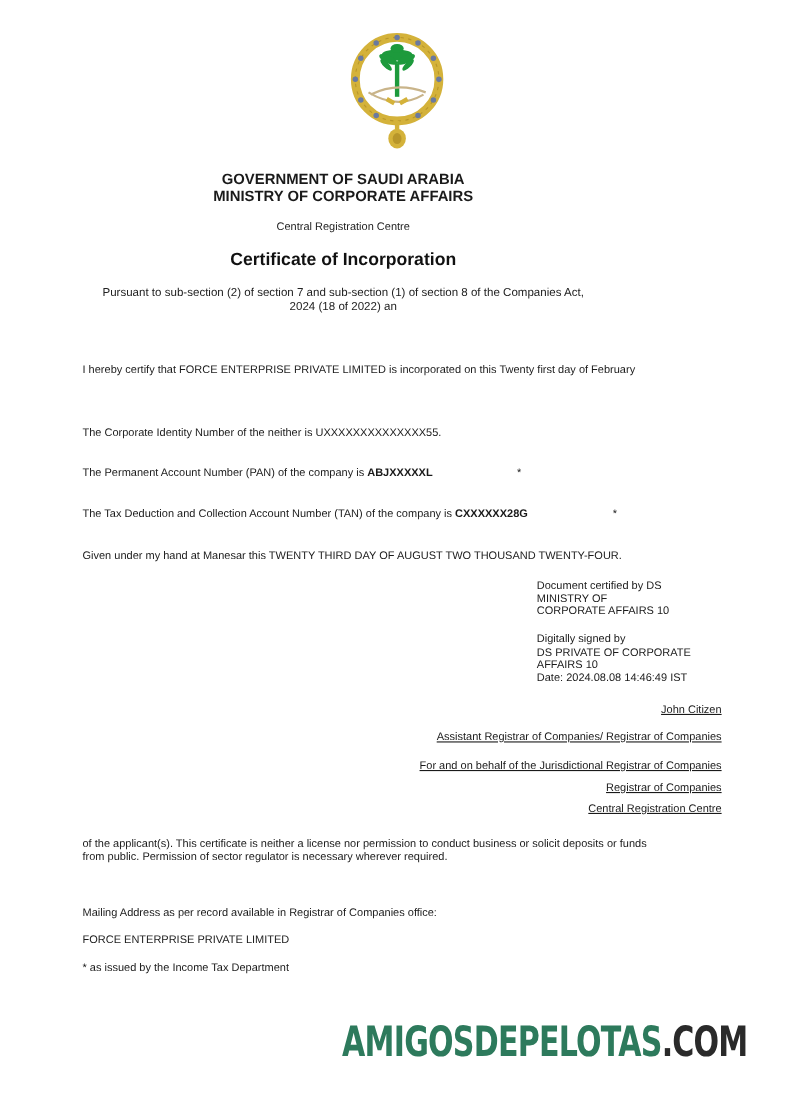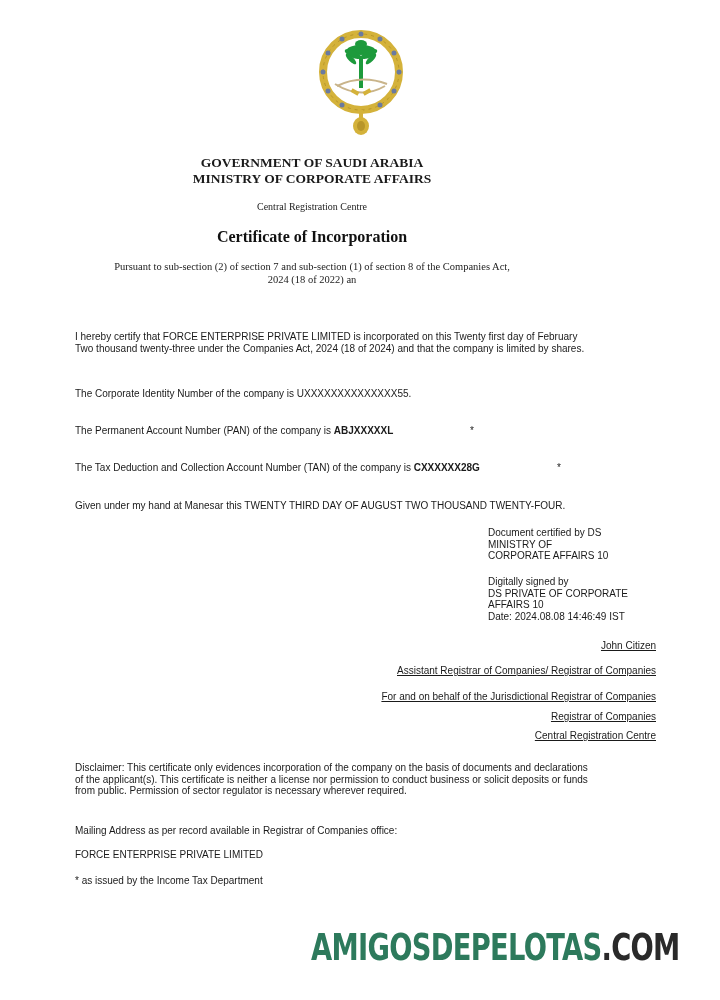--- a/index.html
+++ b/index.html
@@ -2,21 +2,21 @@
 <html><head>
 <meta charset="utf-8">
 <style>
   html, body { margin: 0; padding: 0; }
   body {
     width: 720px; height: 1000px; background: #ffffff; position: relative; overflow: hidden;
     font-family: "Liberation Sans", "DejaVu Sans", sans-serif; color: #111;
   }
   .abs { position: absolute; }
   .emblem { left: 313px; top: 28px; width: 96px; height: 112px; }
-  .hdr { left: 0; width: 624px; text-align: center; font-family: Liberation Serif, serif; }
+  .hdr { left: 0; width: 624px; text-align: center; }
   .gov { top: 155px; font-size: 13.5px; font-weight: bold; line-height: 16px; color: #1a1a1a; }
   .crc { top: 201px; font-size: 10px; color: #222; }
   .title { top: 228px; font-size: 16px; font-weight: bold; color: #111; }
   .pursuant { top: 260px; font-size: 10.5px; line-height: 13px; color: #222; }
   .para { left: 75px; width: 580px; font-size: 10px; line-height: 11.5px; color: #1a1a1a; }
   .b { font-weight: bold; }
   .star { position: absolute; font-size: 10px; }
   .sig { left: 488px; font-size: 10px; line-height: 11.5px; color: #1a1a1a; }
   .right { right: 64px; text-align: right; font-size: 10px; color: #1a1a1a; white-space: nowrap; text-decoration: underline; }
   .watermark { left: 311px; top: 925px; font-family: "DejaVu Sans", sans-serif; font-weight: bold;
@@ -73,24 +73,23 @@
 </div>
 <div class="abs hdr crc">Central Registration Centre</div>
 <div class="abs hdr title">Certificate of Incorporation</div>
 <div class="abs hdr pursuant">
   <div>Pursuant to sub-section (2) of section 7 and sub-section (1) of section 8 of the Companies Act,</div>
   <div>2024 (18 of 2022) an</div>
 </div>
 
 <div class="abs para" style="top:331px">
   <div>I hereby certify that FORCE ENTERPRISE PRIVATE LIMITED is incorporated on this Twenty first day of February</div>
-  <div>Two thousand twenty-three under the Companies Act, 2024 (18 of 2024) and that the company is limited by shares.</div>
 </div>
 <div class="abs para" style="top:388px">
-  <span>The Corporate Identity Number of the company is </span><span>UXXXXXXXXXXXXXX55.</span>
+  <span>The Corporate Identity Number of the neither is </span><span>UXXXXXXXXXXXXXX55.</span>
 </div>
 <div class="abs para" style="top:425px">
   <span>The Permanent Account Number (PAN) of the company is </span><span class="b">ABJXXXXXL</span>
   <span class="star" style="left:395px">*</span>
 </div>
 <div class="abs para" style="top:462px">
   <span>The Tax Deduction and Collection Account Number (TAN) of the company is </span><span class="b">CXXXXXX28G</span>
   <span class="star" style="left:482px">*</span>
 </div>
 <div class="abs para" style="top:500px">Given under my hand at Manesar this TWENTY THIRD DAY OF AUGUST TWO THOUSAND TWENTY-FOUR.</div>
@@ -106,21 +105,20 @@
   <div>AFFAIRS 10</div>
   <div>Date: 2024.08.08 14:46:49 IST</div>
 </div>
 <div class="abs right" style="top:640px">John Citizen</div>
 <div class="abs right" style="top:665px">Assistant Registrar of Companies/ Registrar of Companies</div>
 <div class="abs right" style="top:691px">For and on behalf of the Jurisdictional Registrar of Companies</div>
 <div class="abs right" style="top:711px">Registrar of Companies</div>
 <div class="abs right" style="top:730px">Central Registration Centre</div>
 
 <div class="abs para" style="top:762px">
-  <div>Disclaimer: This certificate only evidences incorporation of the company on the basis of documents and declarations</div>
   <div>of the applicant(s). This certificate is neither a license nor permission to conduct business or solicit deposits or funds</div>
   <div>from public. Permission of sector regulator is necessary wherever required.</div>
 </div>
 <div class="abs para" style="top:825px">Mailing Address as per record available in Registrar of Companies office:</div>
 <div class="abs para" style="top:849px">FORCE ENTERPRISE PRIVATE LIMITED</div>
 <div class="abs para" style="top:875px">* as issued by the Income Tax Department</div>
 
 <div class="abs watermark">
   <span class="wm-main">AMIGOSDEPELOTAS</span><span class="wm-tld">.COM</span>
 </div>

